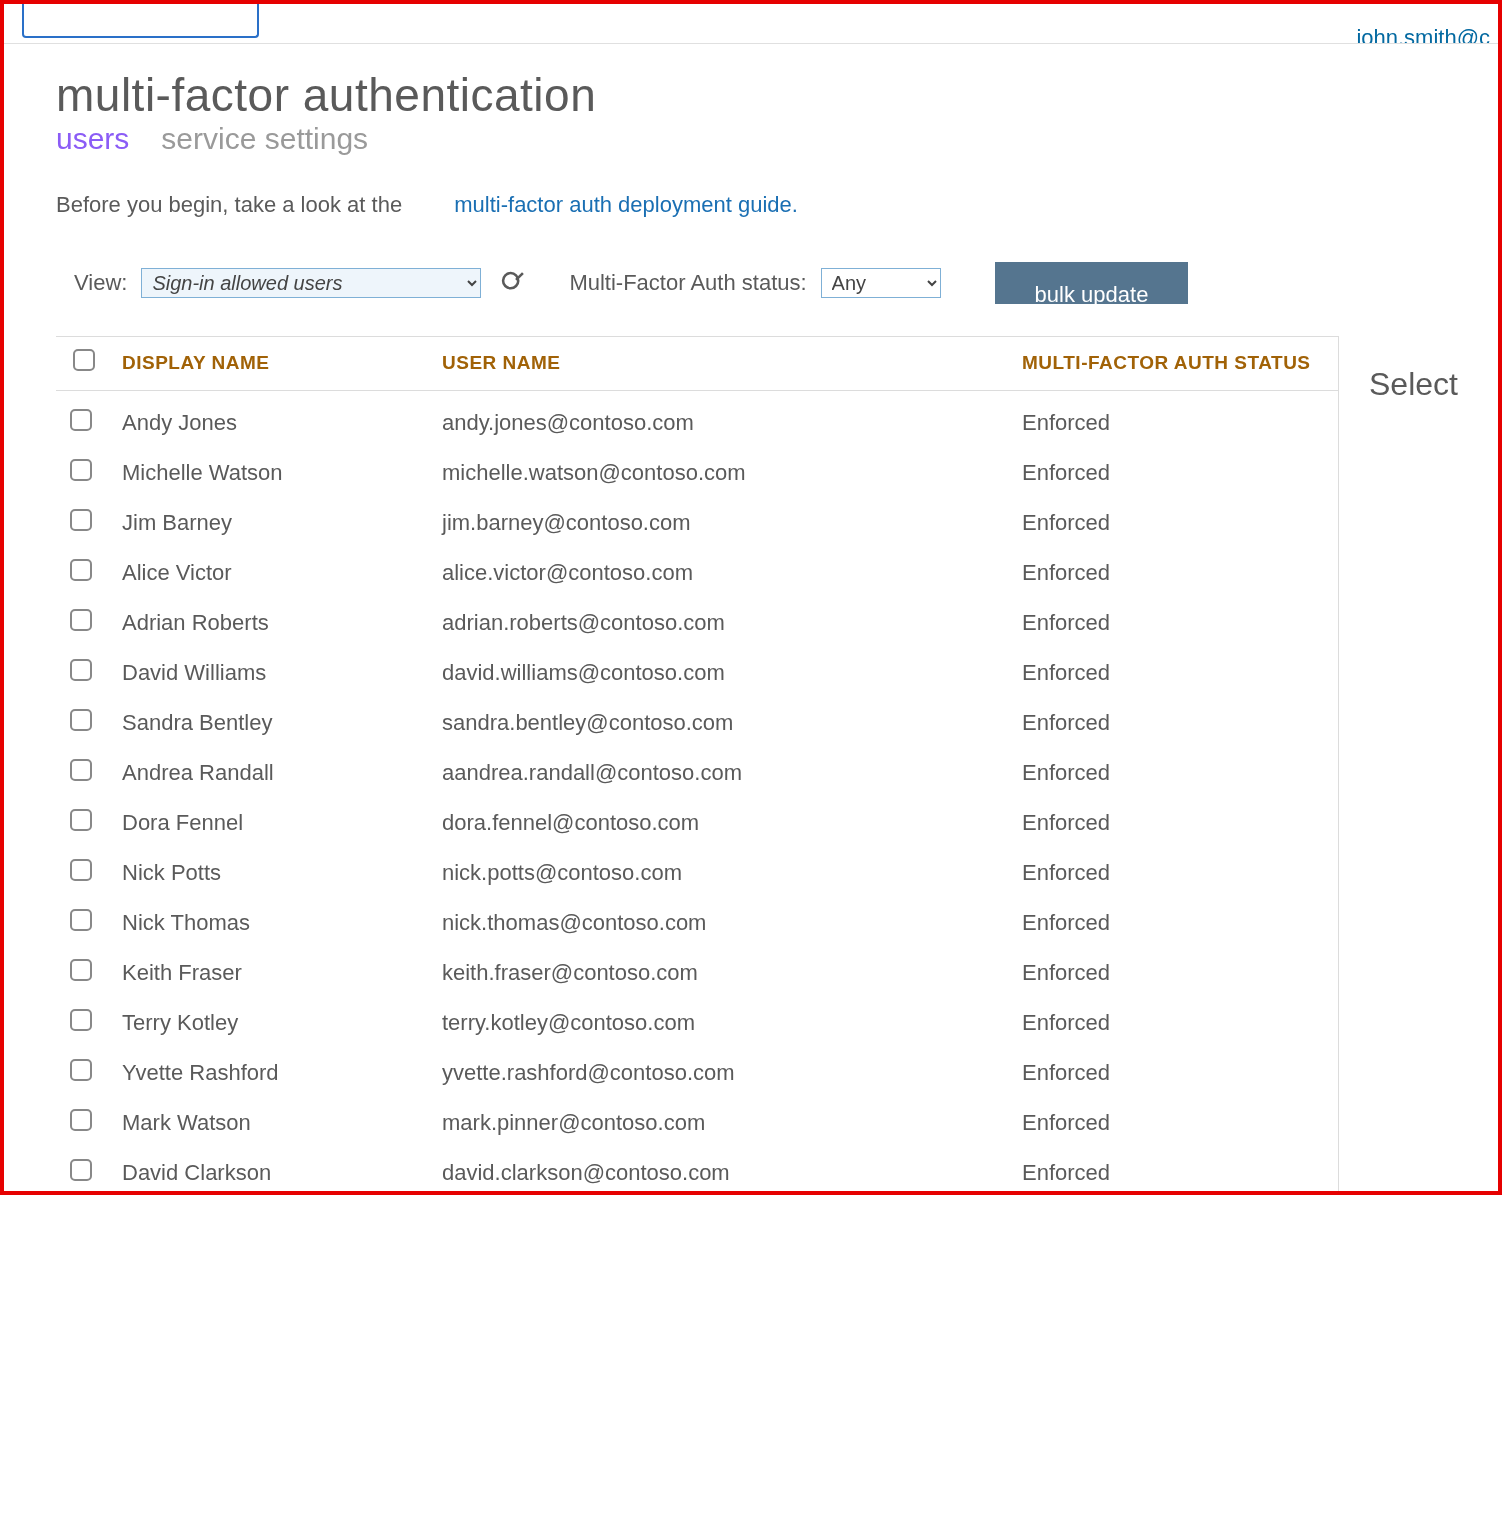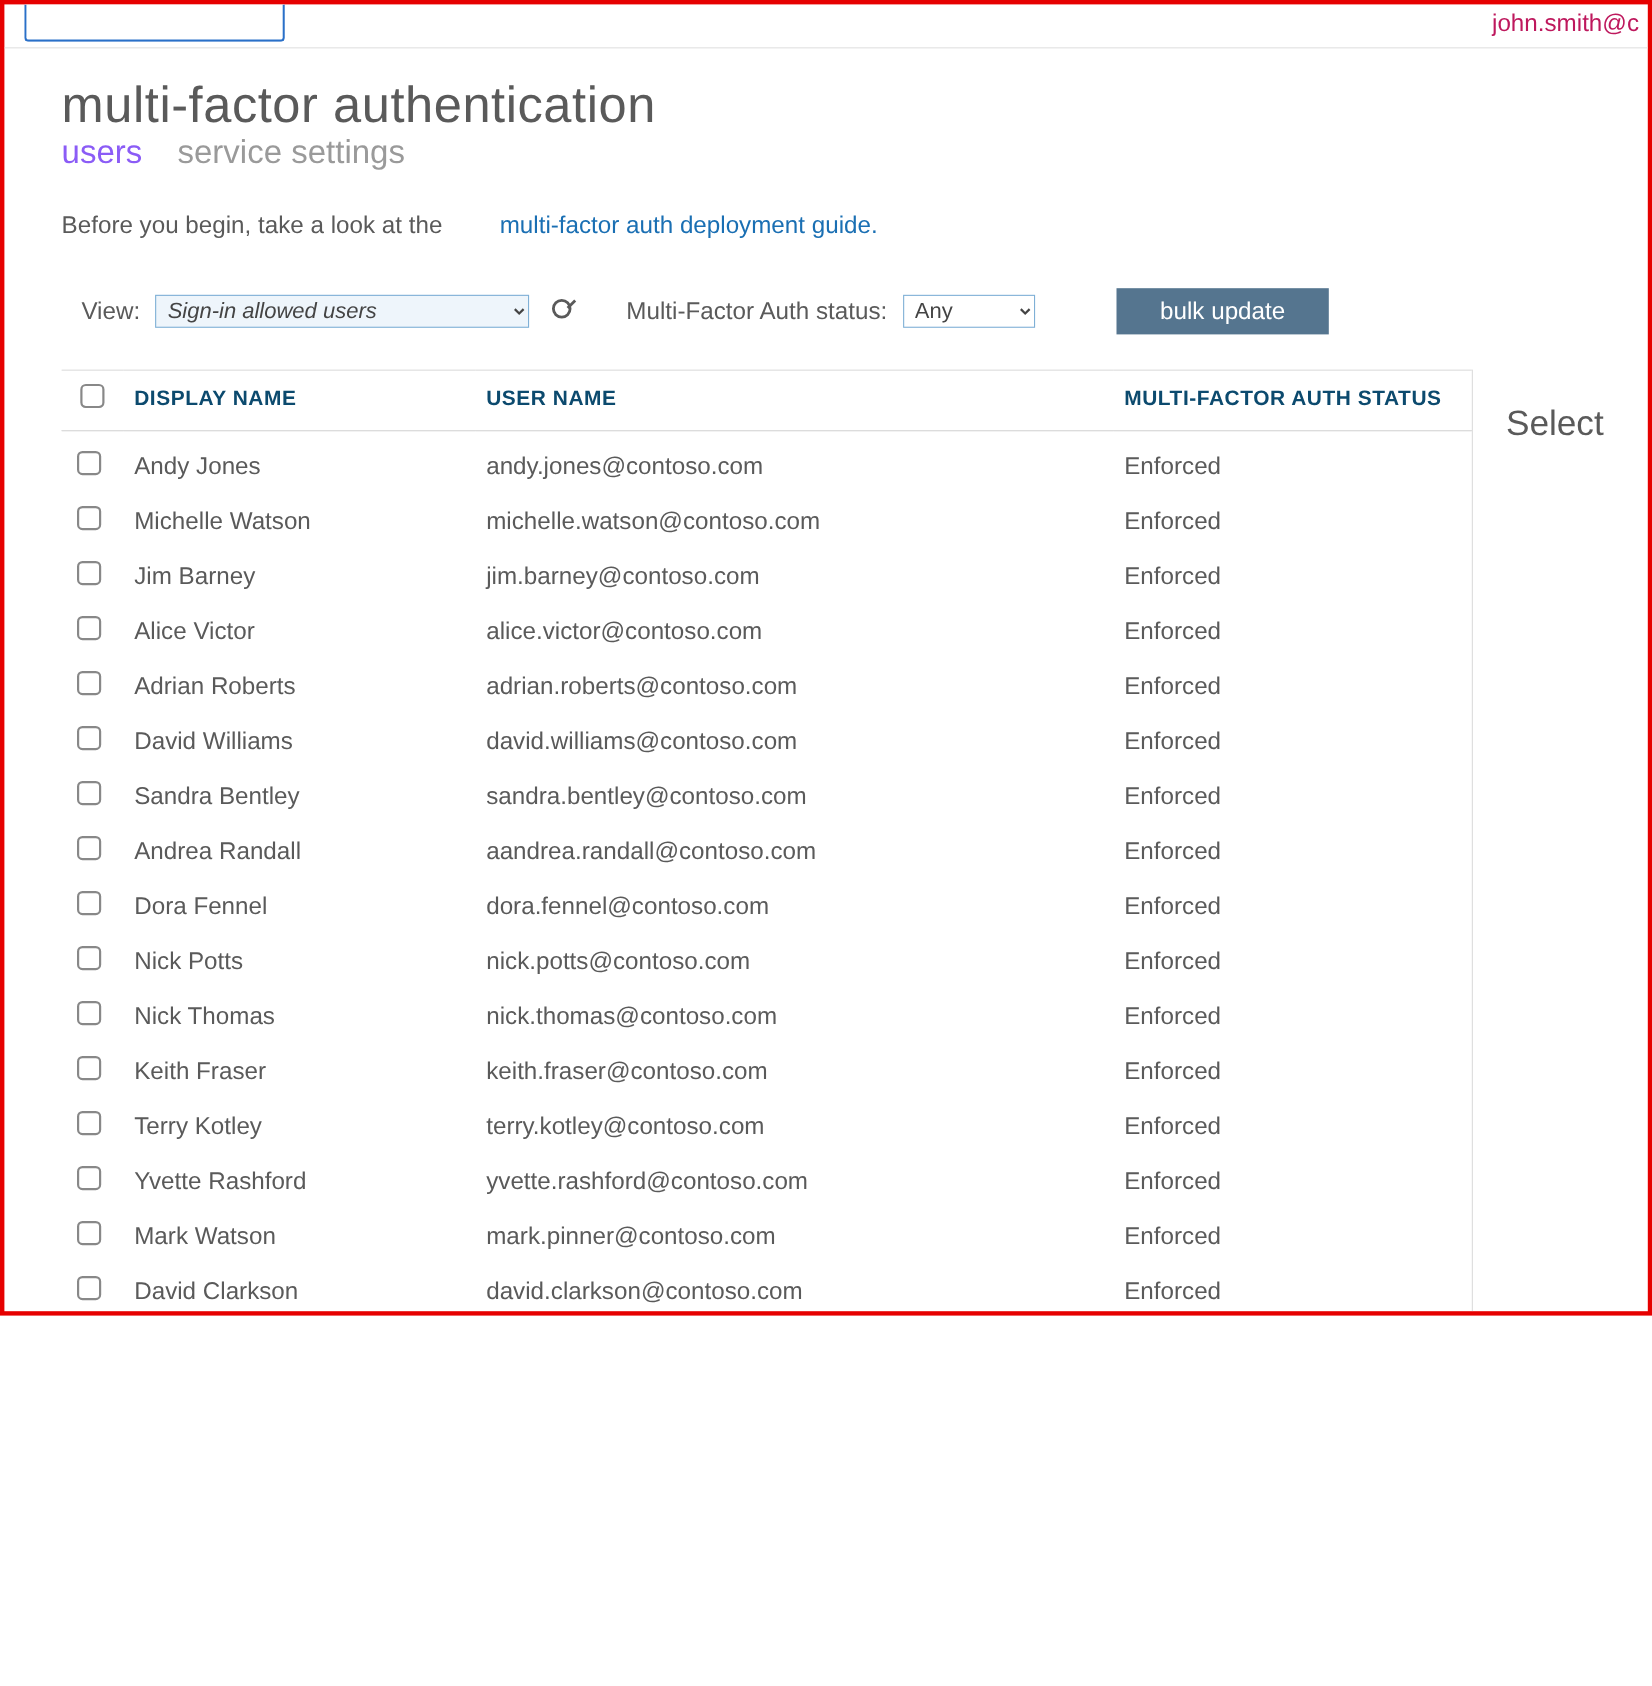--- a/index.html
+++ b/index.html
@@ -25,24 +25,25 @@
     margin-top: -3px;
     width: 237px;
     height: 37px;
     border: 2px solid #2a70c8;
     border-top: none;
     border-radius: 0 0 4px 4px;
     background: #fff;
   }
   .top-bar .user-email {
     font-size: 22px;
-    color: #be185d;
+    color: #0369a1;
     padding-top: 4px;
     white-space: nowrap;
     overflow: hidden;
+    margin-top: 17px;
   }
   .content {
     padding: 24px 0 0 52px;
   }
   h1.page-title {
     margin: 0;
     font-weight: 400;
     font-size: 46px;
     color: #5a5a5a;
     letter-spacing: 0.5px;
@@ -106,41 +107,41 @@
     display: inline-flex;
     align-items: center;
     margin-right: 28px;
     margin-left: 4px;
   }
   .bulk-btn {
     background: #55758f;
     color: #ffffff;
     border: none;
     font-size: 22px;
-    padding: 8px 40px;
-    margin-left: 60px;
+    padding: 20px 40px;
+    margin-left: 40px;
     cursor: pointer;
     height: 42px;
   }
   .table-area {
     display: flex;
     margin-top: 32px;
   }
   .table-wrap {
     flex: 1;
   }
   table.users {
     width: 100%;
     border-collapse: collapse;
   }
   table.users thead th {
     text-align: left;
     font-size: 19px;
     font-weight: 700;
-    color: #0c4a6e;
+    color: #a16207;
     letter-spacing: 0.5px;
     padding: 12px 10px 14px 10px;
     border-top: 1px solid #dcdcdc;
     border-bottom: 1px solid #dcdcdc;
     cursor: pointer;
   }
   table.users thead th.cb-col {
     width: 56px;
     text-align: center;
   }

